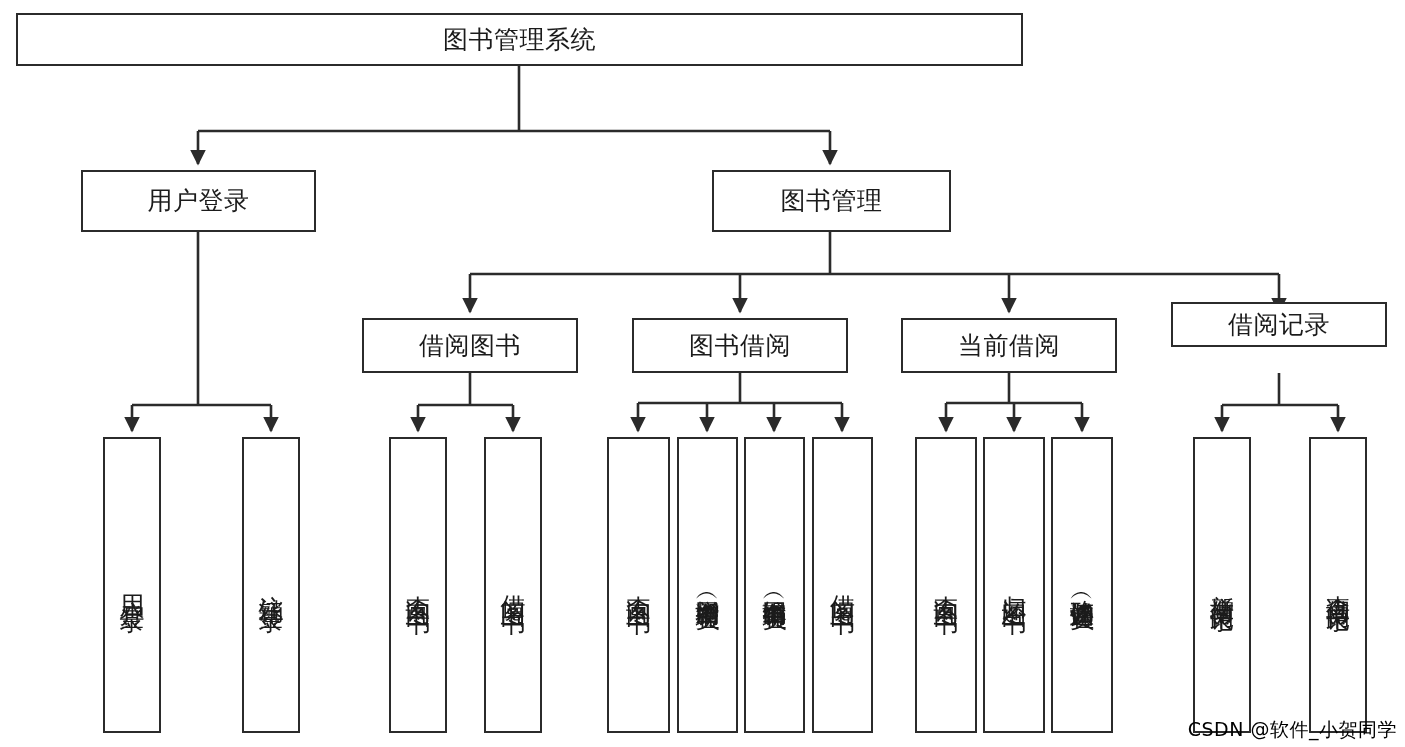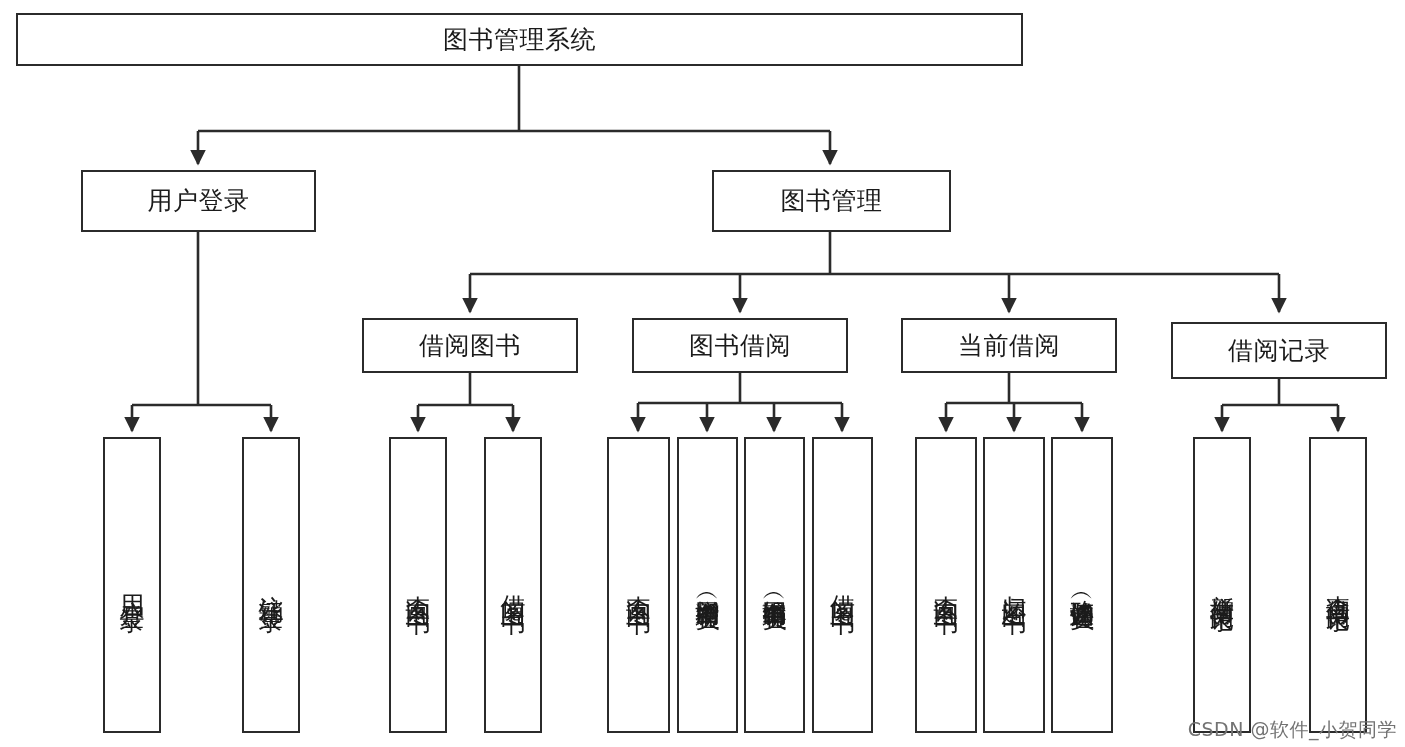--- a/index.html
+++ b/index.html
@@ -69,21 +69,21 @@
     font-size: 24px;
   }
   .htext {
     white-space: nowrap;
   }
   #watermark {
     position: absolute;
     right: 8px;
     bottom: 4px;
     font-size: 19px;
-    color: #737373;
+    color: #000000;
     white-space: nowrap;
     letter-spacing: 0.5px;
   }
 </style>
 </head>
 <body>
 
 <div id="diagram-root">
 
   <svg id="connector-layer" viewBox="0 0 1405 747" width="1405" height="747" xmlns="http://www.w3.org/2000/svg">
@@ -149,21 +149,21 @@
 
   <div class="node h" style="left:362px; top:318px; width:216px; height:55px;">
     <span class="htext">借阅图书</span>
   </div>
   <div class="node h" style="left:901px; top:318px; width:216px; height:55px;">
     <span class="htext">当前借阅</span>
   </div>
   <div class="node h" style="left:632px; top:318px; width:216px; height:55px;">
     <span class="htext">图书借阅</span>
   </div>
-  <div class="node h" style="left:1171px; top:322px; width:216px; height:57px;">
+  <div class="node h" style="left:1171px; top:302px; width:216px; height:45px;">
     <span class="htext">借阅记录</span>
   </div>
 
   <div class="node v" style="left:103px; top:437px; width:58px; height:296px;">
     <span class="vtext">用户登录</span>
   </div>
   <div class="node v" style="left:242px; top:437px; width:58px; height:296px;">
     <span class="vtext">注销登录</span>
   </div>
 

